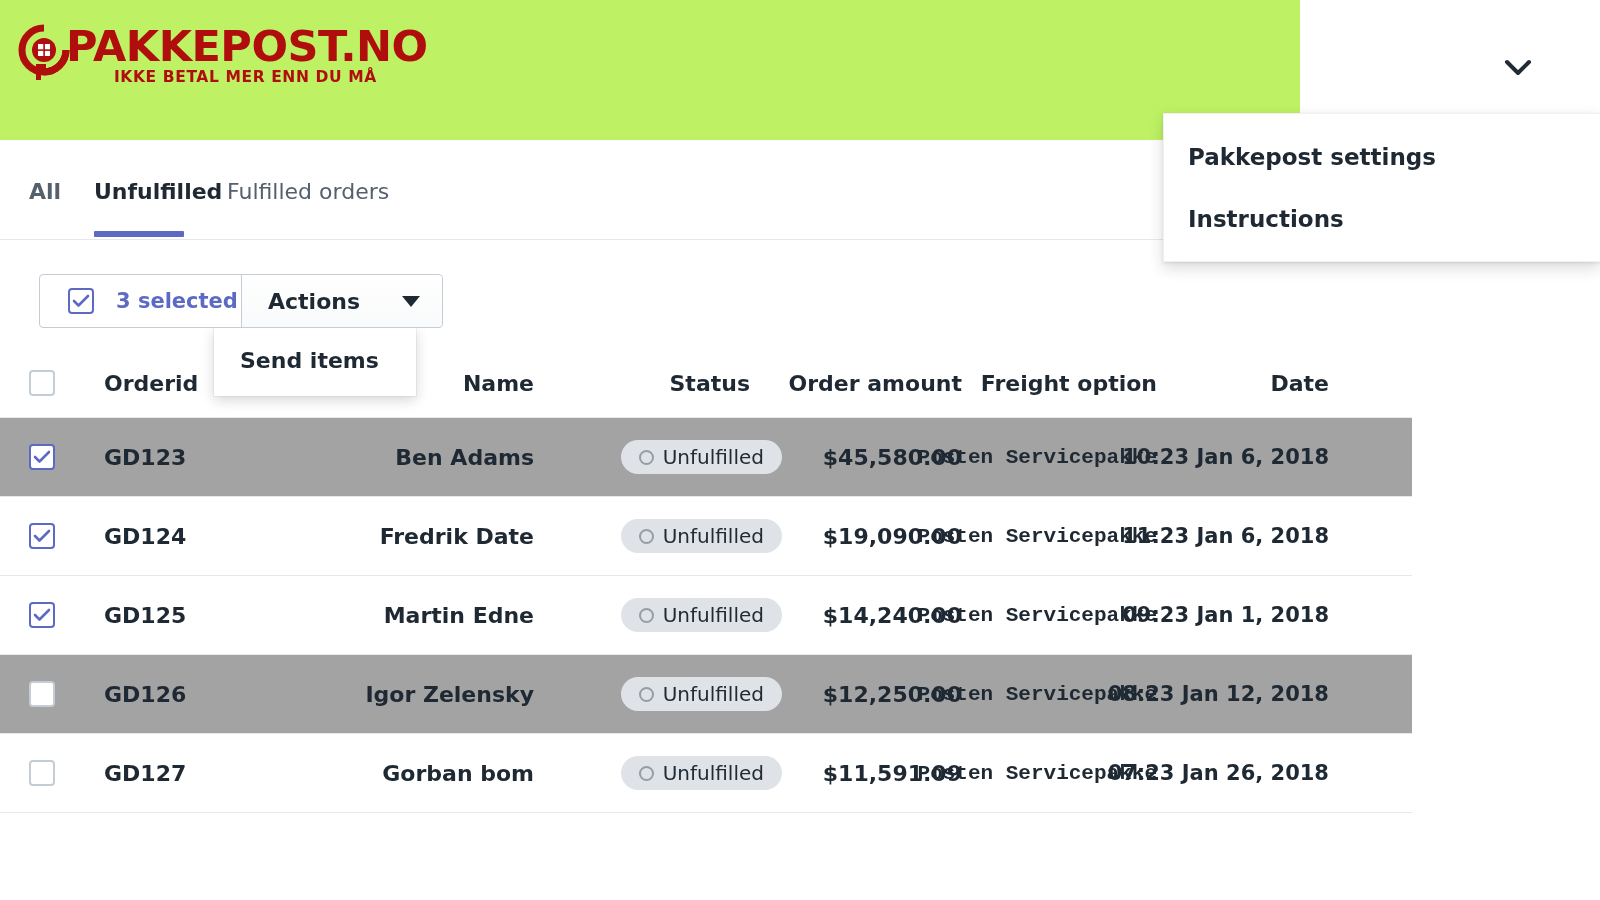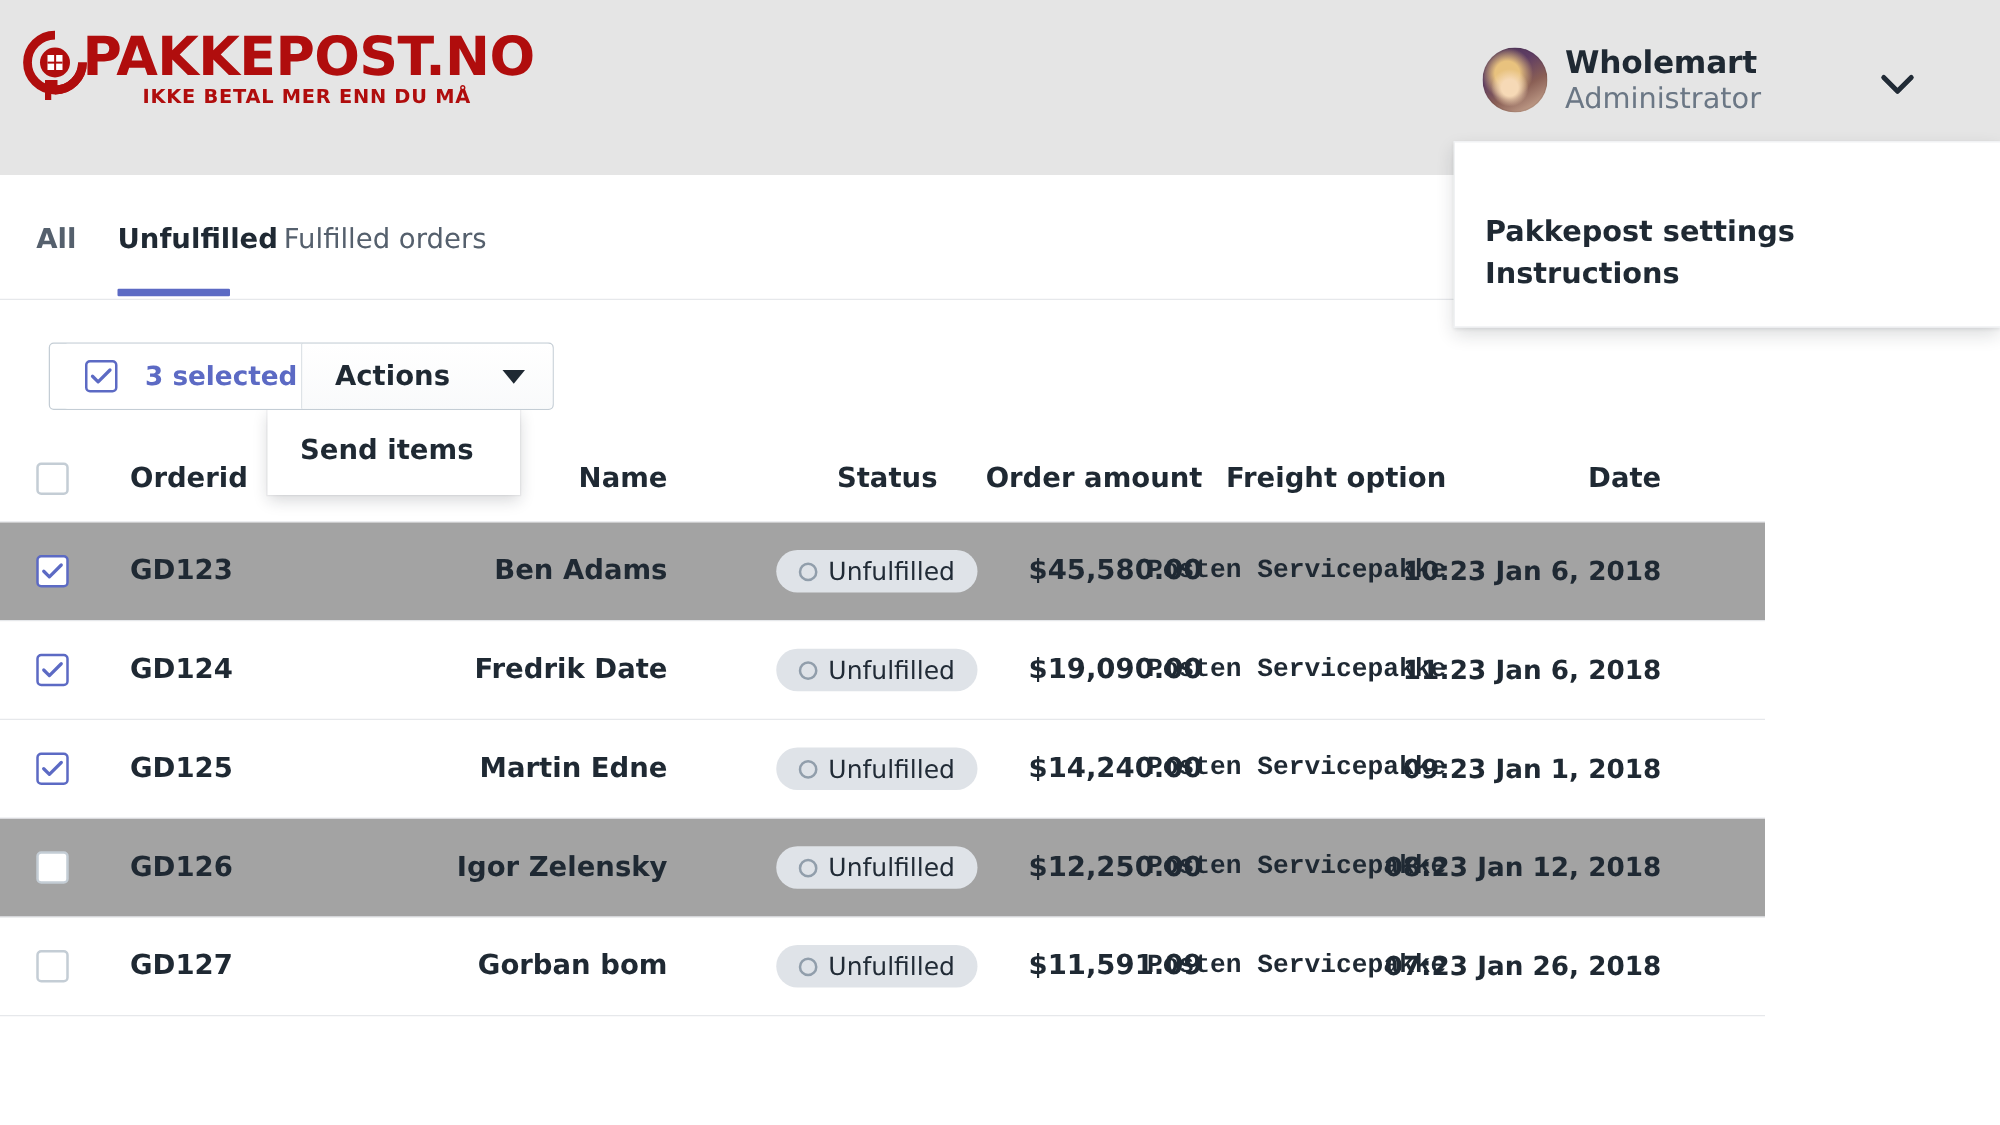--- a/index.html
+++ b/index.html
@@ -7,22 +7,22 @@
     width: 1600px; height: 900px;
     background: #ffffff;
     font-family: "Liberation Sans", sans-serif;
     color: #212b36;
     overflow: hidden;
   }
   .page { position: relative; width: 1600px; height: 900px; background: #fff; }
 
   
   .header {
-    position: absolute; left: 0; top: 0; width: 1600px; height: 140px;
-    background: #e5e5e5;
+    position: absolute; left: 0; top: 0; width: 1300px; height: 140px;
+    background: #bef264;
   }
   .logo-wrap {
     position: absolute; left: 14px; top: 24px;
     display: flex; align-items: flex-start;
   }
   .logo-mark {
     position: relative; width: 56px; height: 62px; margin-right: 2px;
   }
   .logo-text { position: relative; margin-left: -6px; }
   .logo-title {
@@ -76,21 +76,21 @@
     border: 1px solid #f0f1f3;
     border-right: none;
     box-shadow: 0 6px 14px rgba(22,29,37,.16), 0 1px 3px rgba(22,29,37,.10);
     z-index: 40;
   }
   .dd-item {
     position: absolute; left: 24px;
     font-family: "DejaVu Sans", sans-serif;
     font-size: 23px; font-weight: 700; color: #1f2933; white-space: nowrap;
   }
-  .dd-item.one { top: 30px; margin-top: 29px; }
+  .dd-item.one { top: 30px; }
   .dd-item.two { top: 92px; }
 
   
   .tabs {
     position: absolute; left: 0; top: 168px; width: 1600px; height: 72px;
     border-bottom: 1px solid #e6e8eb;
   }
   .tab {
     position: absolute; top: 0; height: 72px;
     font-family: "DejaVu Sans", sans-serif;
@@ -242,27 +242,20 @@
           <rect x="24" y="25.3" width="12" height="1.6" fill="#b00d0d"></rect>
           <path d="M22 40 h10 v8 h-5 v8 h-5 z" fill="#b00d0d"></path>
         </svg>
       </div>
       <div class="logo-text">
         <div class="logo-title">PAKKEPOST.NO</div>
         <div class="logo-tag">IKKE BETAL MER ENN DU MÅ</div>
       </div>
     </div>
 
-    <div class="user-menu">
-      <div class="avatar"></div>
-      <div class="user-text">
-        <div class="user-name">Wholemart</div>
-        <div class="user-role">Administrator</div>
-      </div>
-    </div>
 
     <div class="chevron-btn">
       <span>
         <svg width="28" height="18" viewBox="0 0 28 18">
           <path d="M3 3 L14 14 L25 3" fill="none" stroke="#212b36" stroke-width="4" stroke-linecap="round" stroke-linejoin="round"></path>
         </svg>
       </span>
     </div>
   </div>
 

